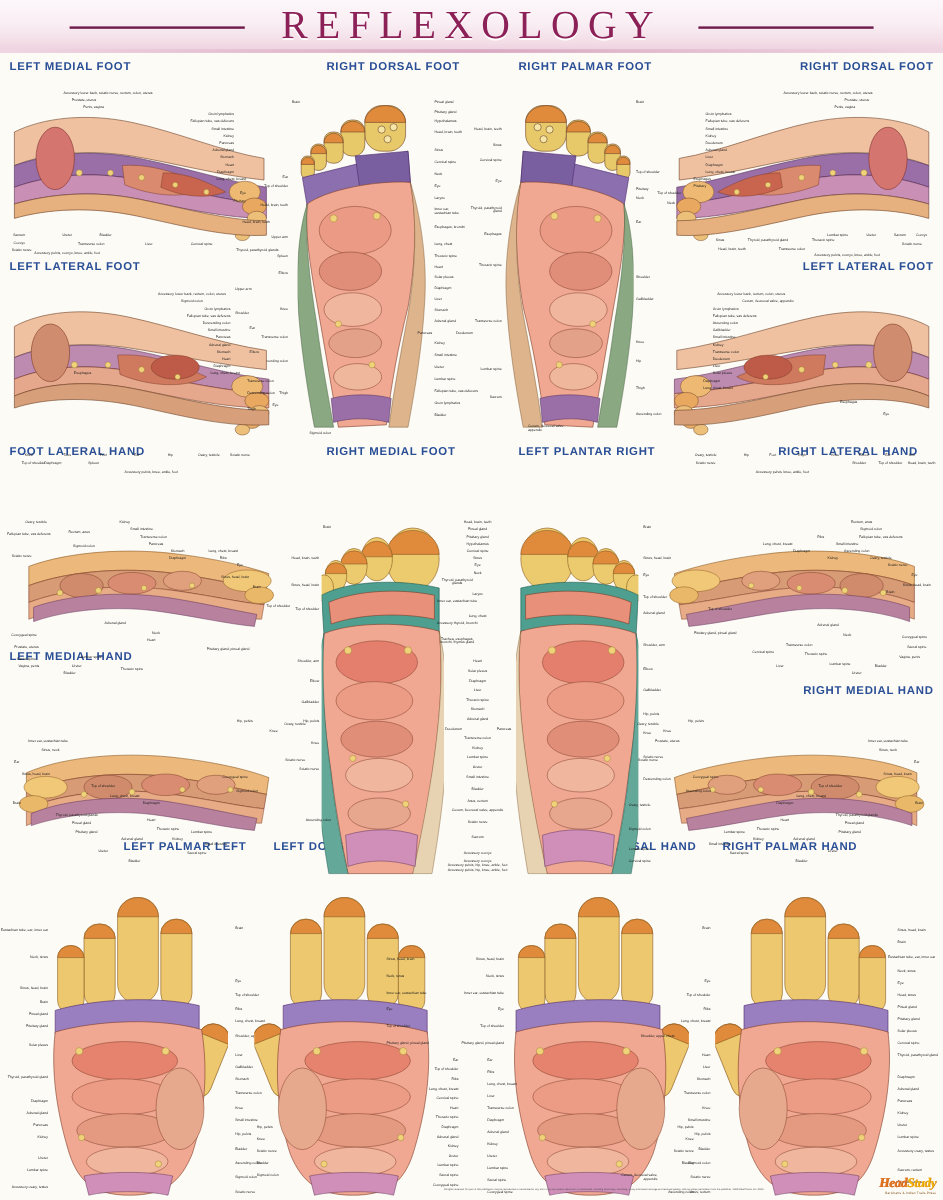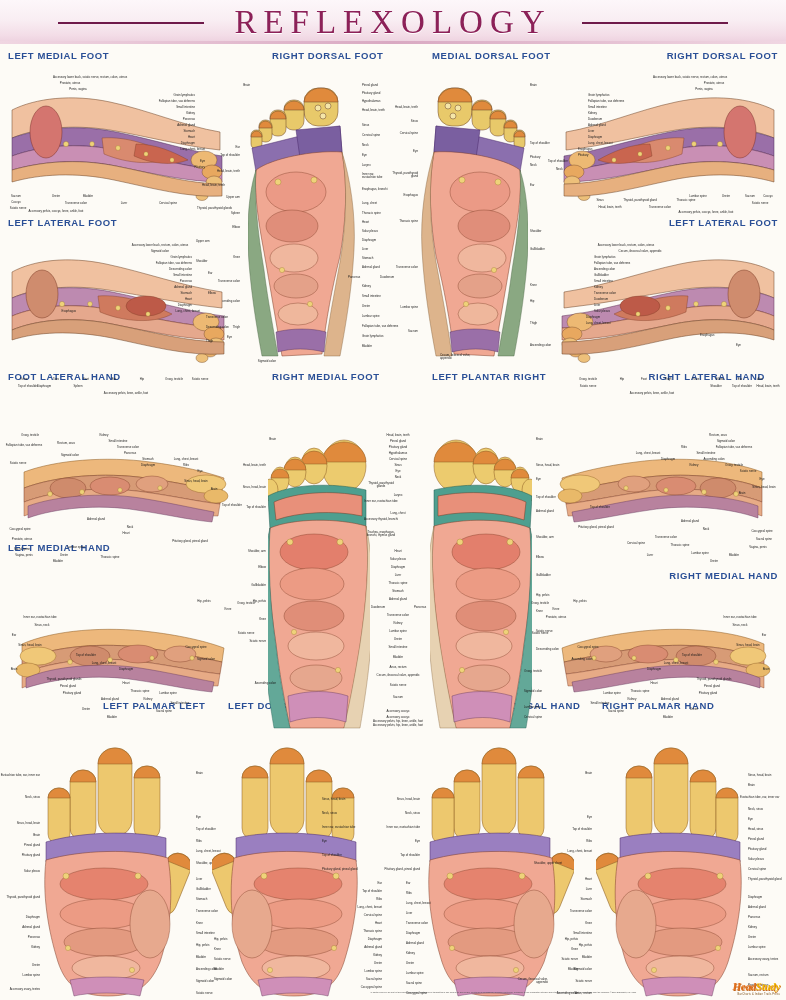--- a/index.html
+++ b/index.html
@@ -86,21 +86,21 @@
   <div class="header-rule left"></div>
   <div class="header-rule right"></div>
   <div class="title">REFLEXOLOGY</div>
   <div class="header-underline"></div>
 </div>
 
 <div class="canvas">
 
   <div class="sec-title" style="left:8px;  top:6px;">LEFT MEDIAL FOOT</div>
   <div class="sec-title" style="left:272px;top:6px;">RIGHT DORSAL FOOT</div>
-  <div class="sec-title" style="left:432px;top:6px;">MEDIAL DORSAL FOOT</div>
+  <div class="sec-title" style="left:432px;top:6px;">RIGHT PALMAR FOOT</div>
   <div class="sec-title" style="right:8px; top:6px;">RIGHT DORSAL FOOT</div>
   <div class="sec-title" style="left:8px;  top:173px;">LEFT LATERAL FOOT</div>
   <div class="sec-title" style="right:8px; top:173px;">LEFT LATERAL FOOT</div>
   <div class="sec-title" style="left:8px;  top:327px;">FOOT LATERAL HAND</div>
   <div class="sec-title" style="left:272px;top:327px;">RIGHT MEDIAL FOOT</div>
   <div class="sec-title" style="left:432px;top:327px;">LEFT PLANTAR RIGHT</div>
   <div class="sec-title" style="right:21px; top:327px;">RIGHT LATERAL HAND</div>
   <div class="sec-title" style="left:8px;  top:498px;">LEFT MEDIAL HAND</div>
   <div class="sec-title" style="right:8px; top:526px;">RIGHT MEDIAL HAND</div>
   <div class="sec-title" style="left:103px;top:656px;">LEFT PALMAR LEFT</div>

